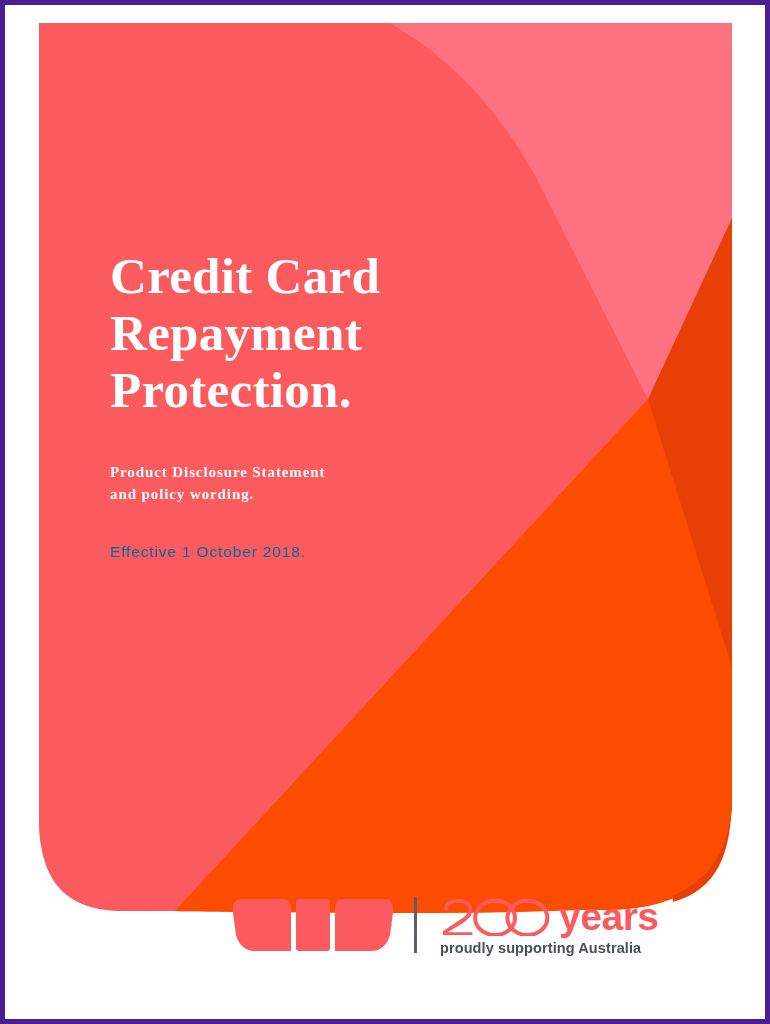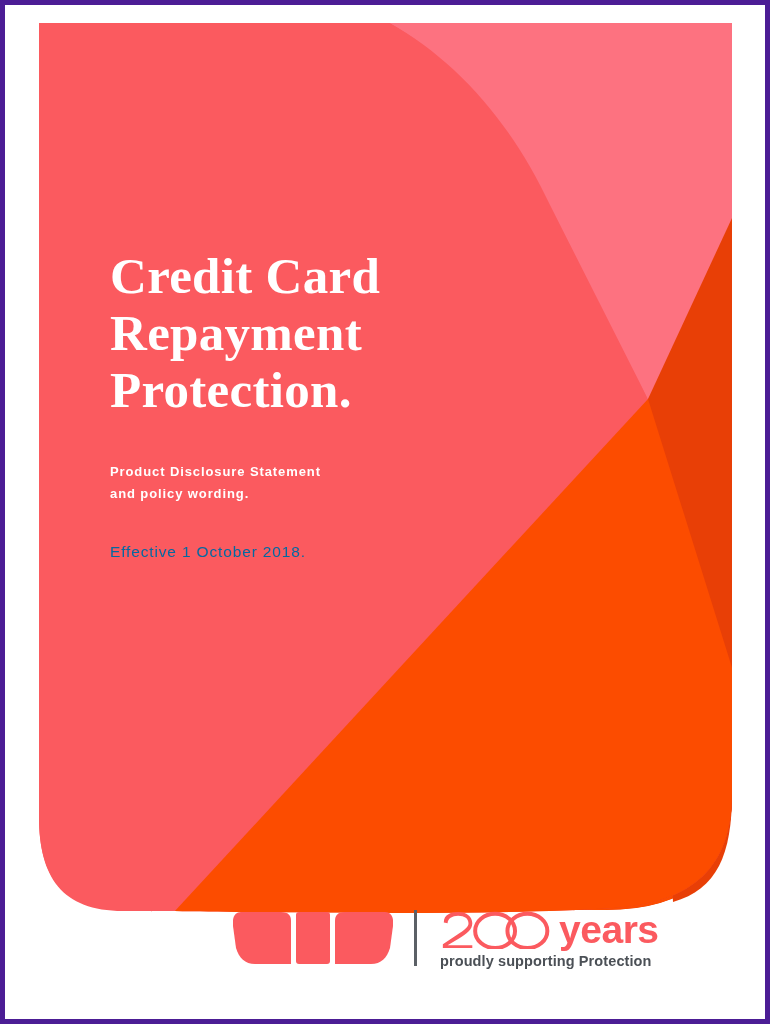--- a/index.html
+++ b/index.html
@@ -35,23 +35,23 @@
     font-family:"Liberation Serif", serif;
     font-weight:700;
     font-size:51px;
     line-height:57px;
     color:#ffffff;
     letter-spacing:0.3px;
     white-space:pre-line;
   }
   .cover-subtitle{
     margin-top:42px;
-    font-family:Liberation Sans, sans-serif;
-    font-weight:700;
-    font-size:13px;
+    font-family:Liberation Serif, serif;
+    font-weight:700;
+    font-size:15px;
     line-height:22px;
     letter-spacing:0.9px;
     color:#ffffff;
     white-space:pre-line;
   }
   .cover-effective{
     margin-top:37px;
     font-family:"Liberation Sans", sans-serif;
     font-weight:400;
     font-size:15.5px;
@@ -61,21 +61,21 @@
   }
 
   
   #footer{
     position:absolute;
     left:0; top:880px;
     width:770px; height:90px;
   }
   #logo-lockup{
     position:absolute;
-    left:228px; top:20px;
+    left:228px; top:7px;
     display:flex;
     align-items:center;
   }
   
   .w-mark{
     position:relative;
     width:160px; height:52px;
   }
   .w-mark svg{ display:block; width:160px; height:52px; }
 
@@ -280,19 +280,19 @@
               <path d="M4,12 C4,4 11,1 19,1 C28,1 34,6 34,13 C34,20 28,24 20,29 L8,36 L34,36 L34,39 L3,39 L3,35
                        L18,25 C26,20 30,17 30,13 C30,8 26,5 19,5 C13,5 8,8 8,13 Z" fill="#fb5a5f"></path>
 
               <ellipse cx="58" cy="21" rx="21" ry="18" fill="none" stroke="#fb5a5f" stroke-width="4.2"></ellipse>
 
               <ellipse cx="92" cy="21" rx="21" ry="18" fill="none" stroke="#fb5a5f" stroke-width="4.2"></ellipse>
             </svg>
           </span>
           <span class="anniv-years">years</span>
         </div>
-        <div class="anniv-tagline">proudly supporting Protection</div>
+        <div class="anniv-tagline">proudly supporting Australia</div>
       </div>
 
     </div>
   </div>
 
 </div>
 
 </body></html>

